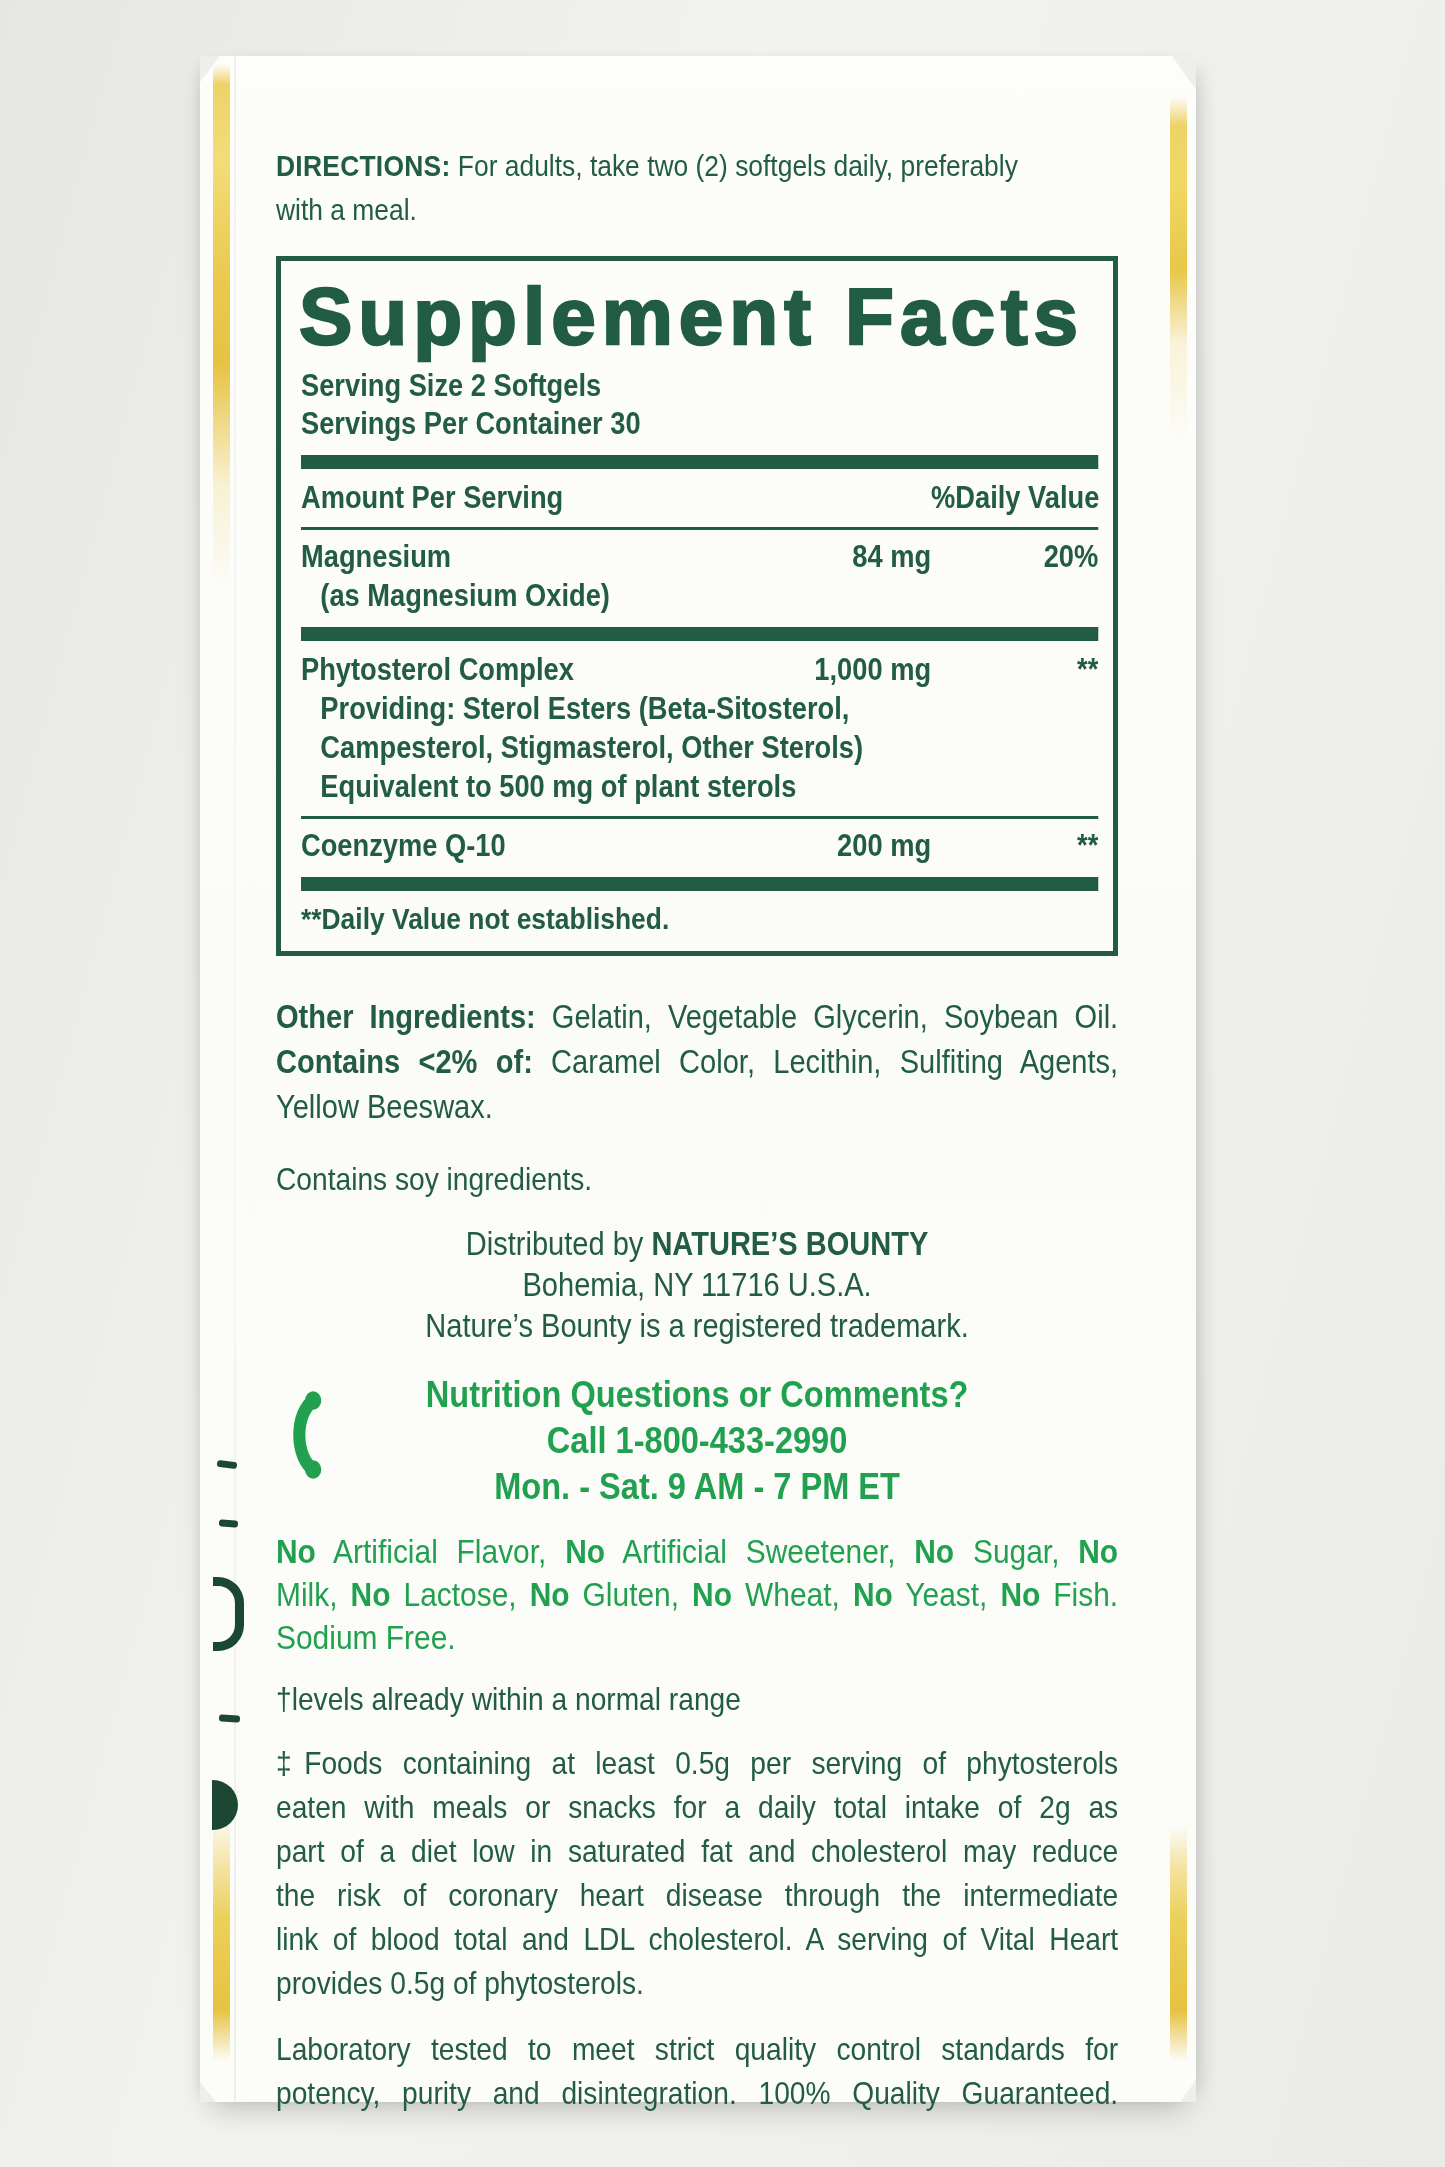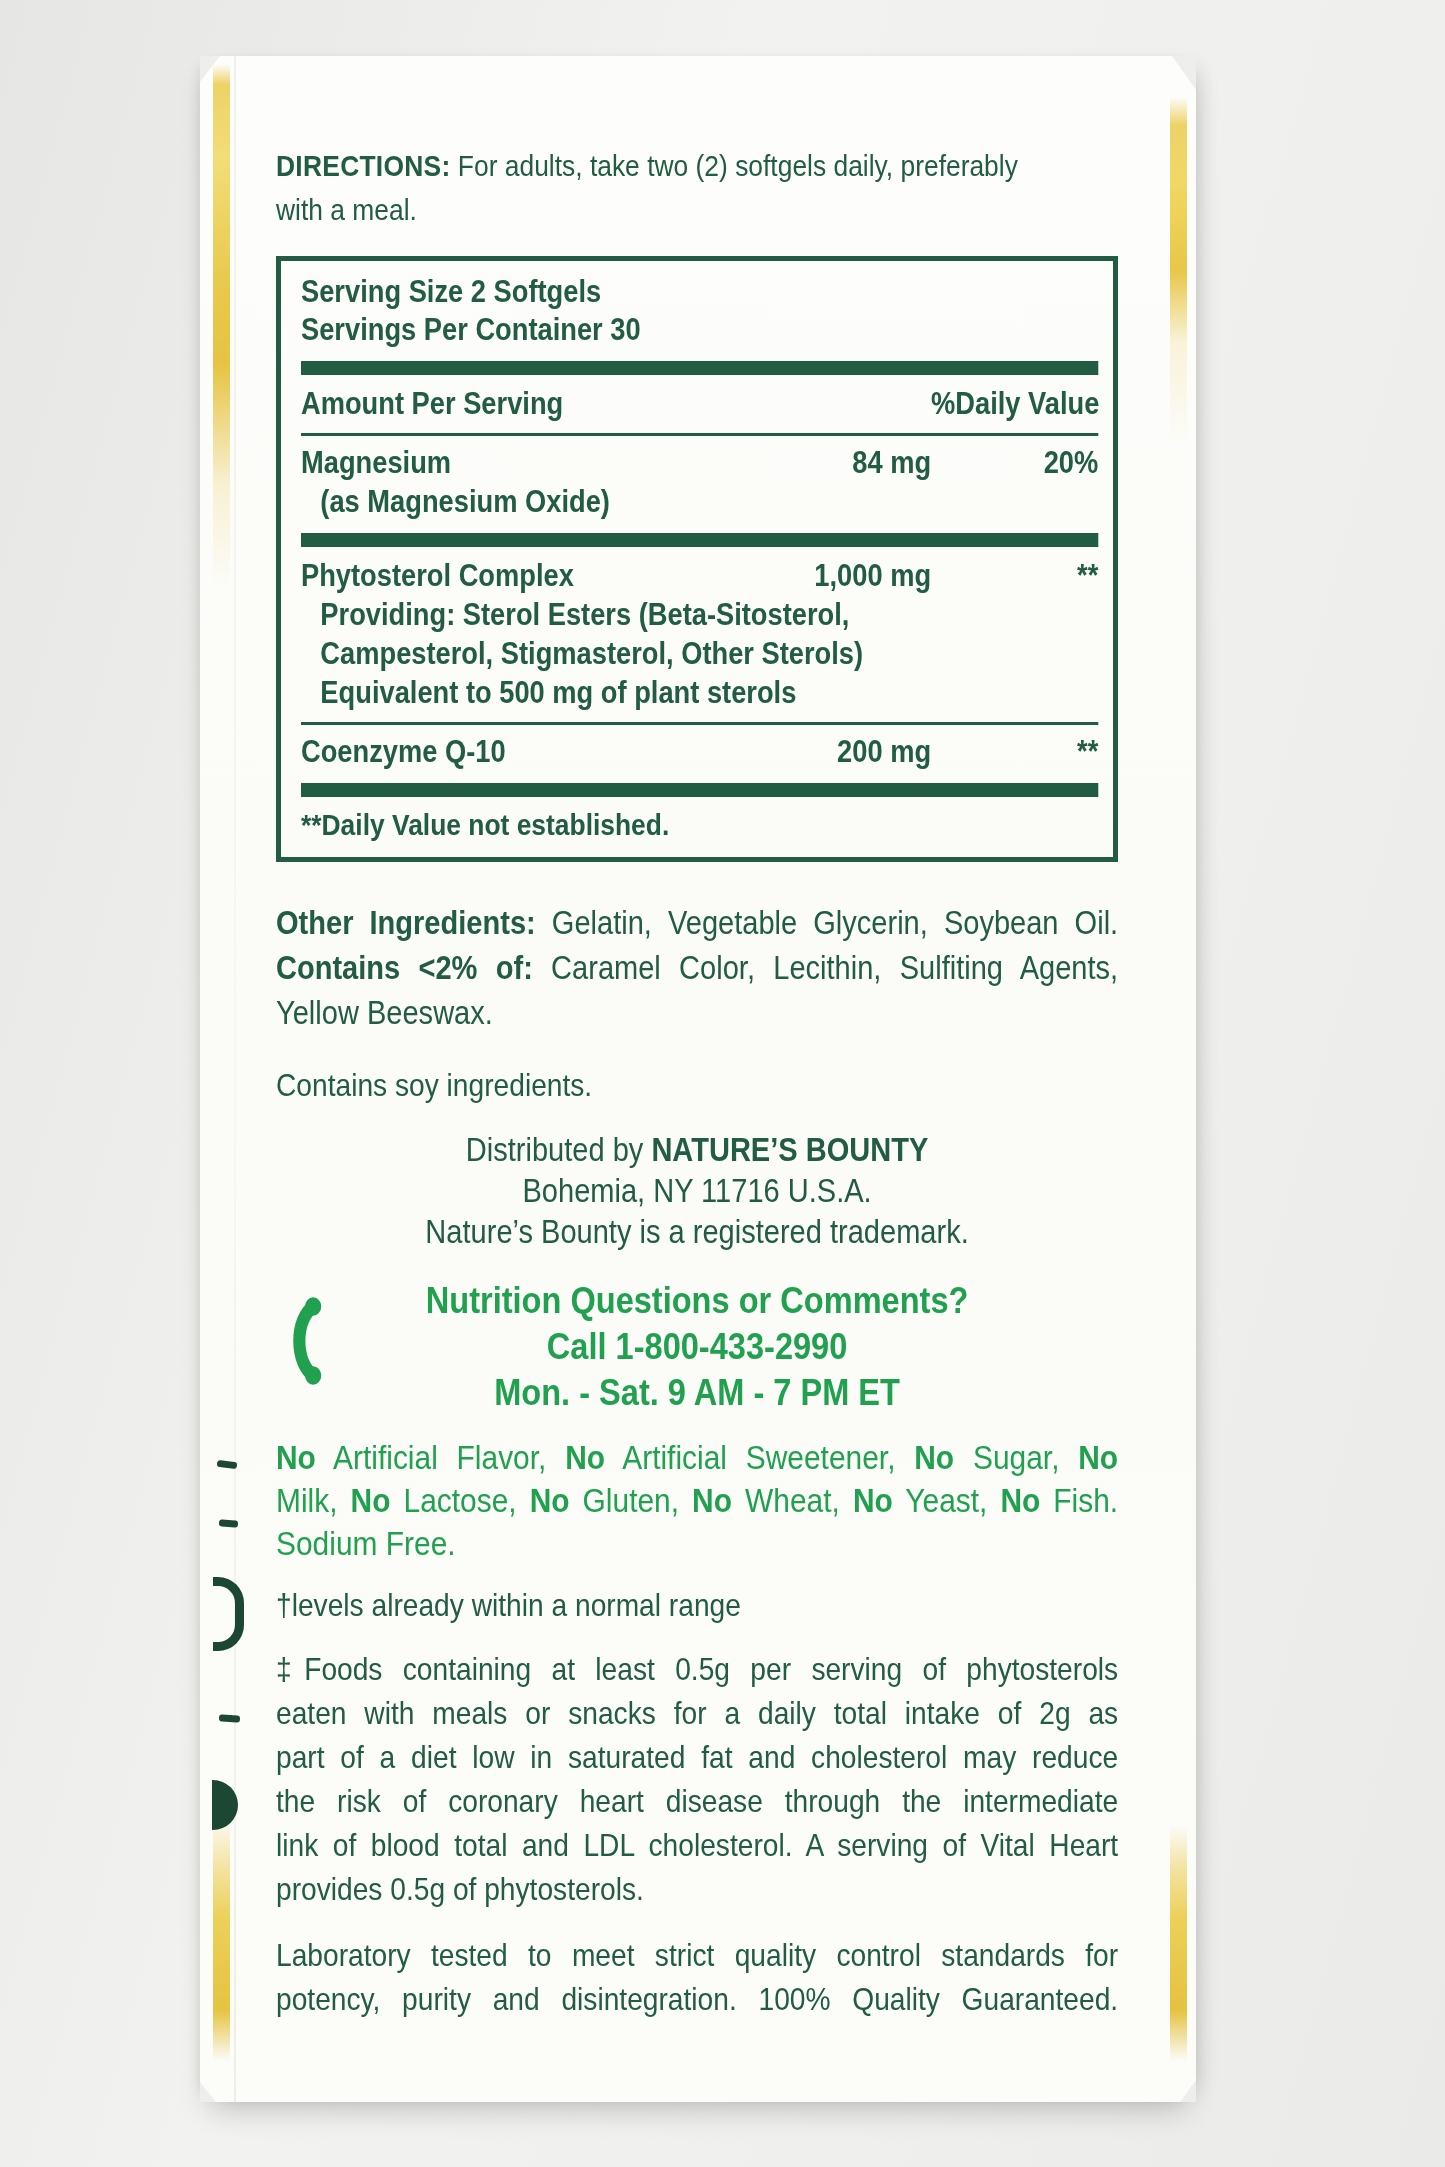--- a/index.html
+++ b/index.html
@@ -106,20 +106,21 @@
     <div class="crease"></div>
 
     <div class="content">
 
       <div class="directions cond">
         <span class="line"><b>DIRECTIONS:</b> For adults, take two (2) softgels daily, preferably</span>
         <span class="line">with a meal.</span>
       </div>
 
       <div class="facts">
+        <div class="facts-title">Supplement Facts</div>
         <div class="facts-cond cond">
           <div class="serving">Serving Size 2 Softgels</div>
           <div class="serving">Servings Per Container 30</div>
 
           <div class="bar thick"></div>
 
           <div class="frow">
             <span class="fname">Amount Per Serving</span>
             <span class="fdv">%Daily Value</span>
           </div>

